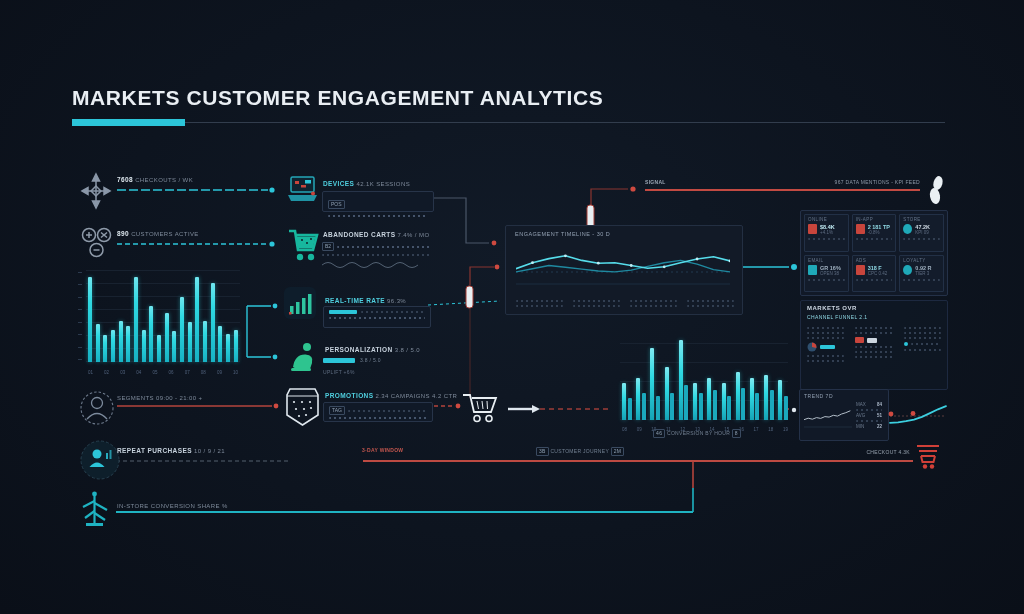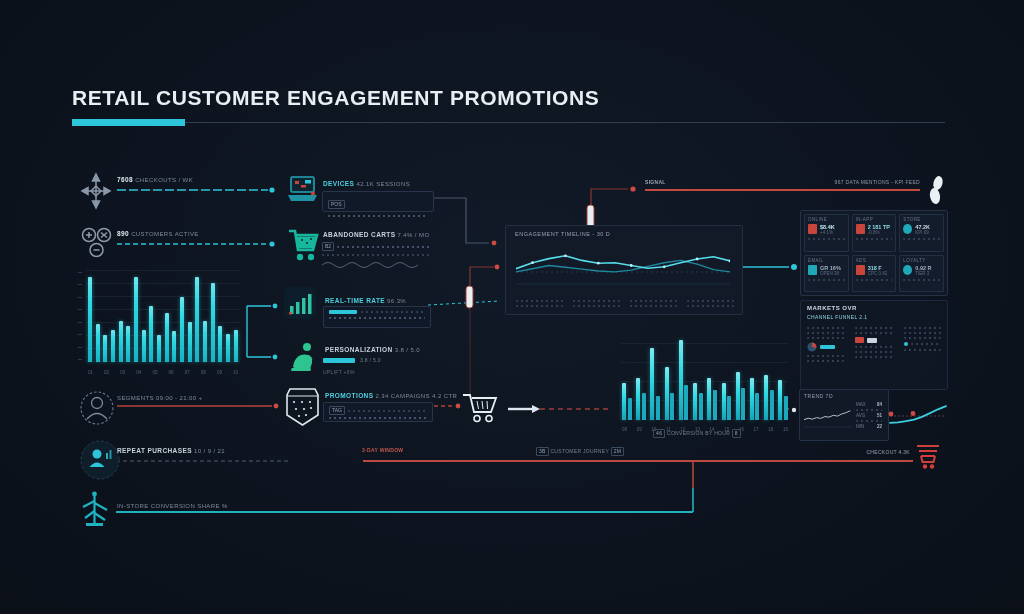--- a/index.html
+++ b/index.html
@@ -120,21 +120,21 @@
       <path d="M508 409 H532" stroke="#dfe7ee" stroke-width="2.4"></path>
       <polygon points="532,405 540,409 532,413" fill="#dfe7ee"></polygon>
       <circle cx="794" cy="410" r="2.2" fill="#dfe7ee"></circle>
     </g>
     <g>
       <rect x="587" y="205" width="7" height="24" rx="3" fill="#e8eef2" stroke="#a23d35" stroke-width="1"></rect>
       <rect x="466" y="286" width="7" height="22" rx="3" fill="#e8eef2" stroke="#a23d35" stroke-width="1"></rect>
     </g>
   </svg>
 
-  <div class="abs title">RETAIL CUSTOMER ENGAGEMENT PROMOTIONS</div>
+  <div class="abs title">MARKETS CUSTOMER ENGAGEMENT ANALYTICS</div>
   <div class="abs title-rule"></div>
   <div class="abs title-bar"></div>
 
   <div class="abs" style="left:80px;top:172px">
     <svg width="32" height="38" viewBox="0 0 32 38">
         <g stroke="#8a97a8" stroke-width="1.5" fill="#8a97a8">
       <polygon points="16,2 19.5,9 12.5,9"></polygon>
           <polygon points="16,36 12.5,29 19.5,29"></polygon>
       <line x1="16" y1="9" x2="16" y2="29"></line>
           <line x1="4" y1="19" x2="28" y2="19"></line>

